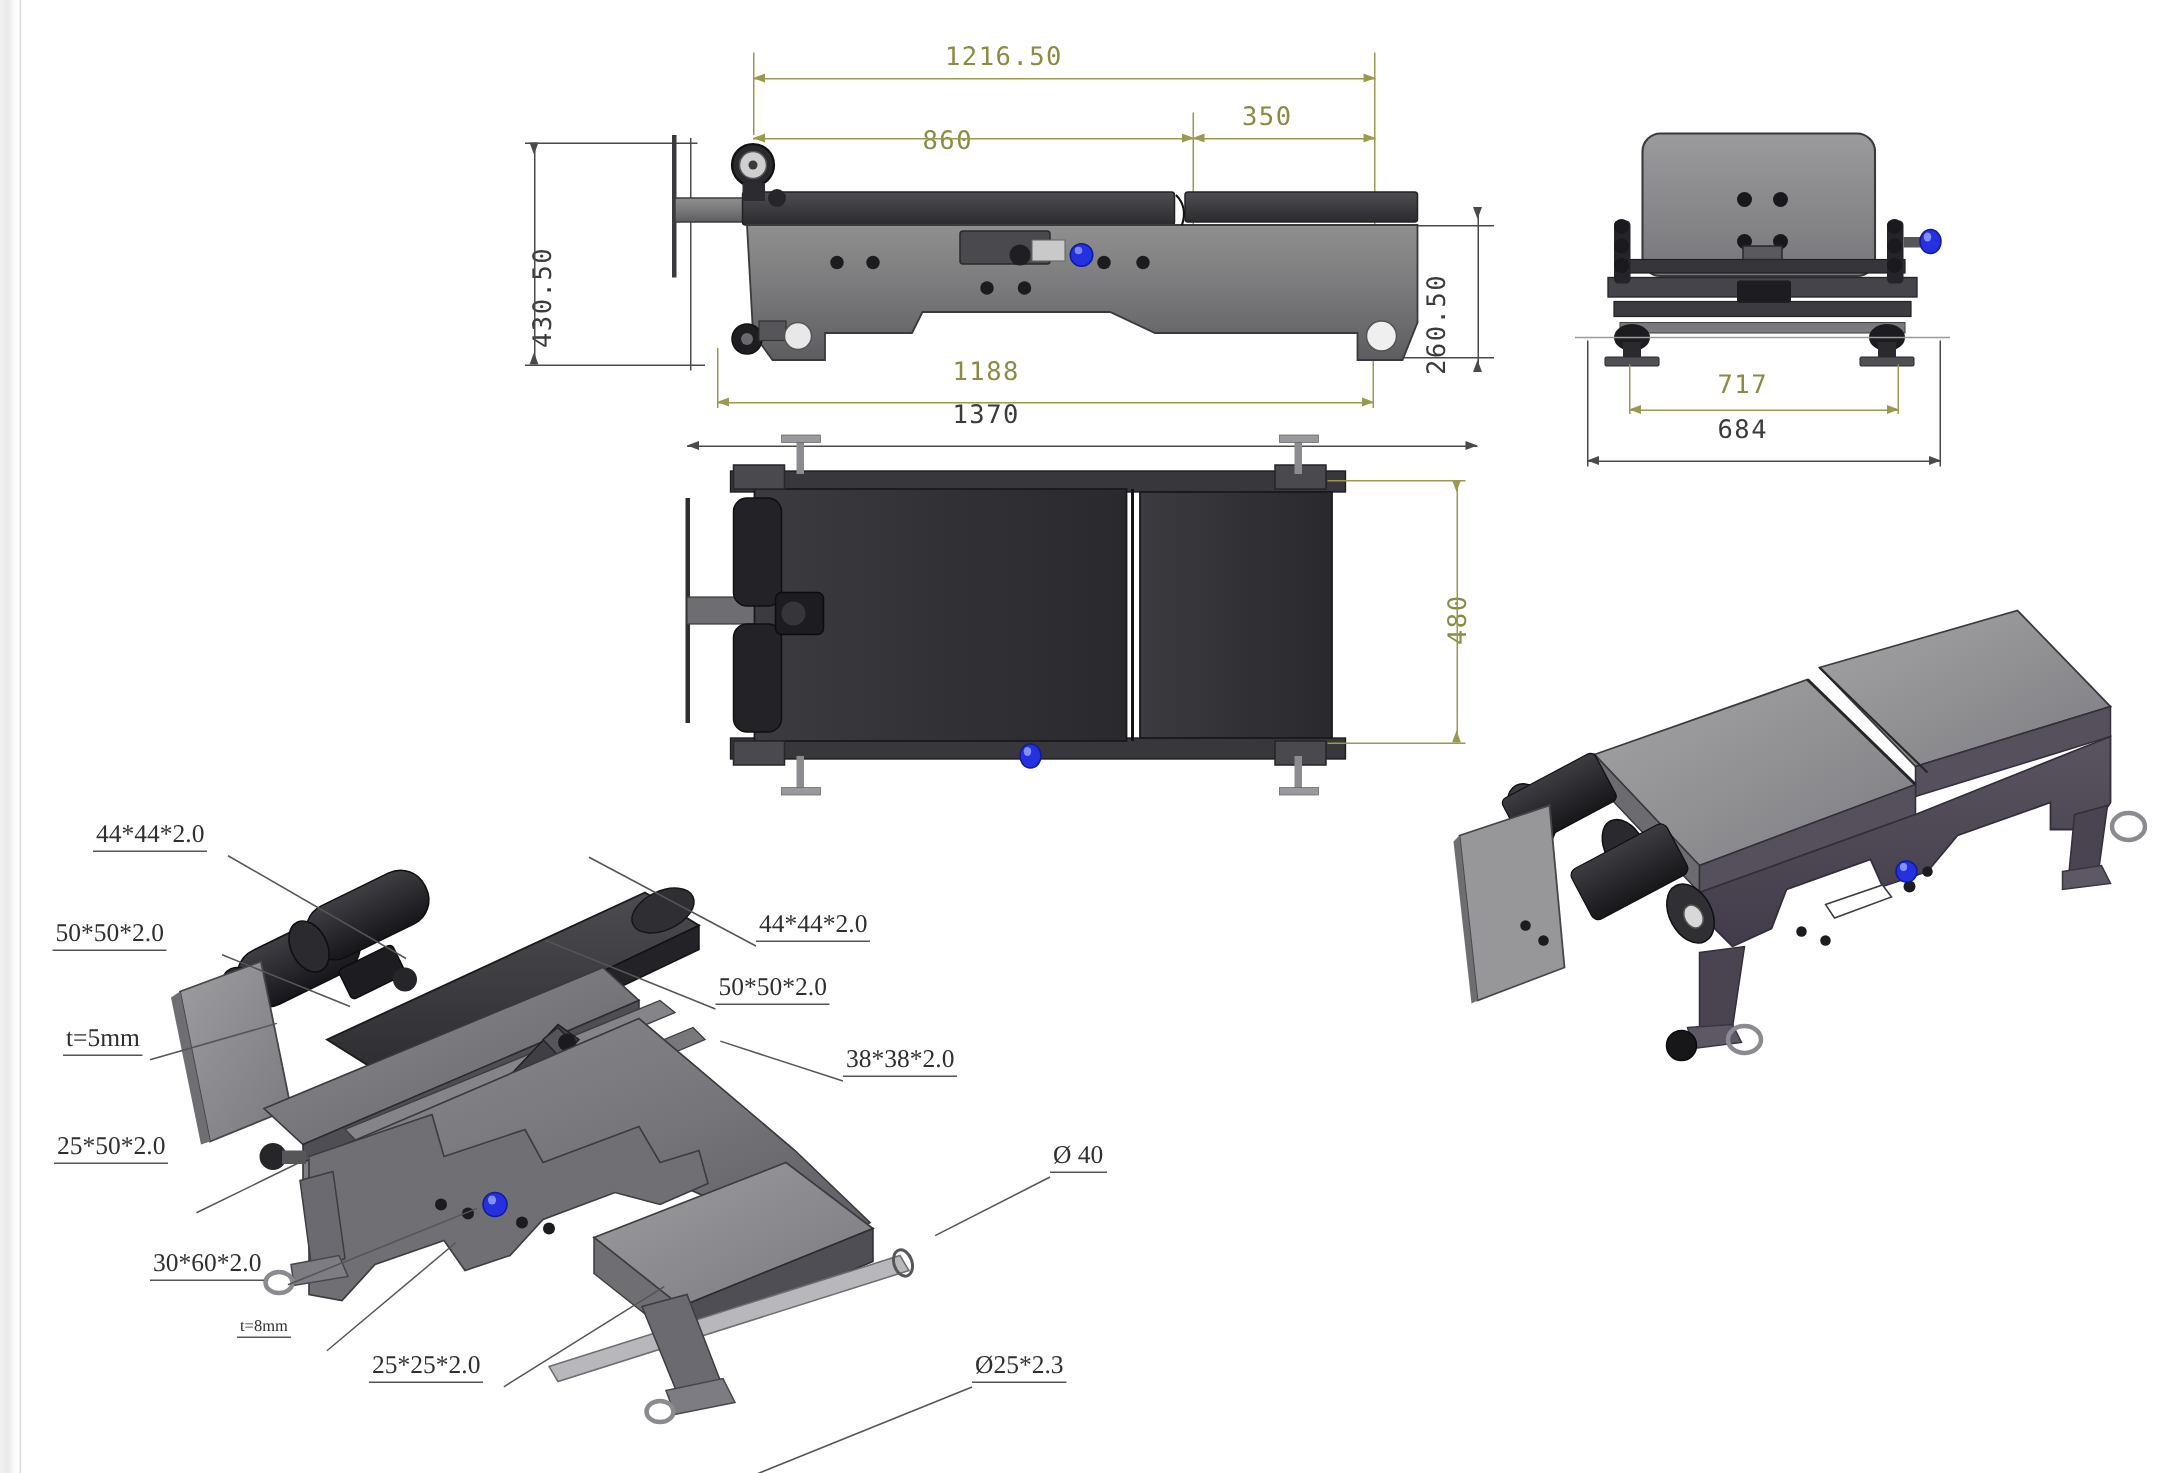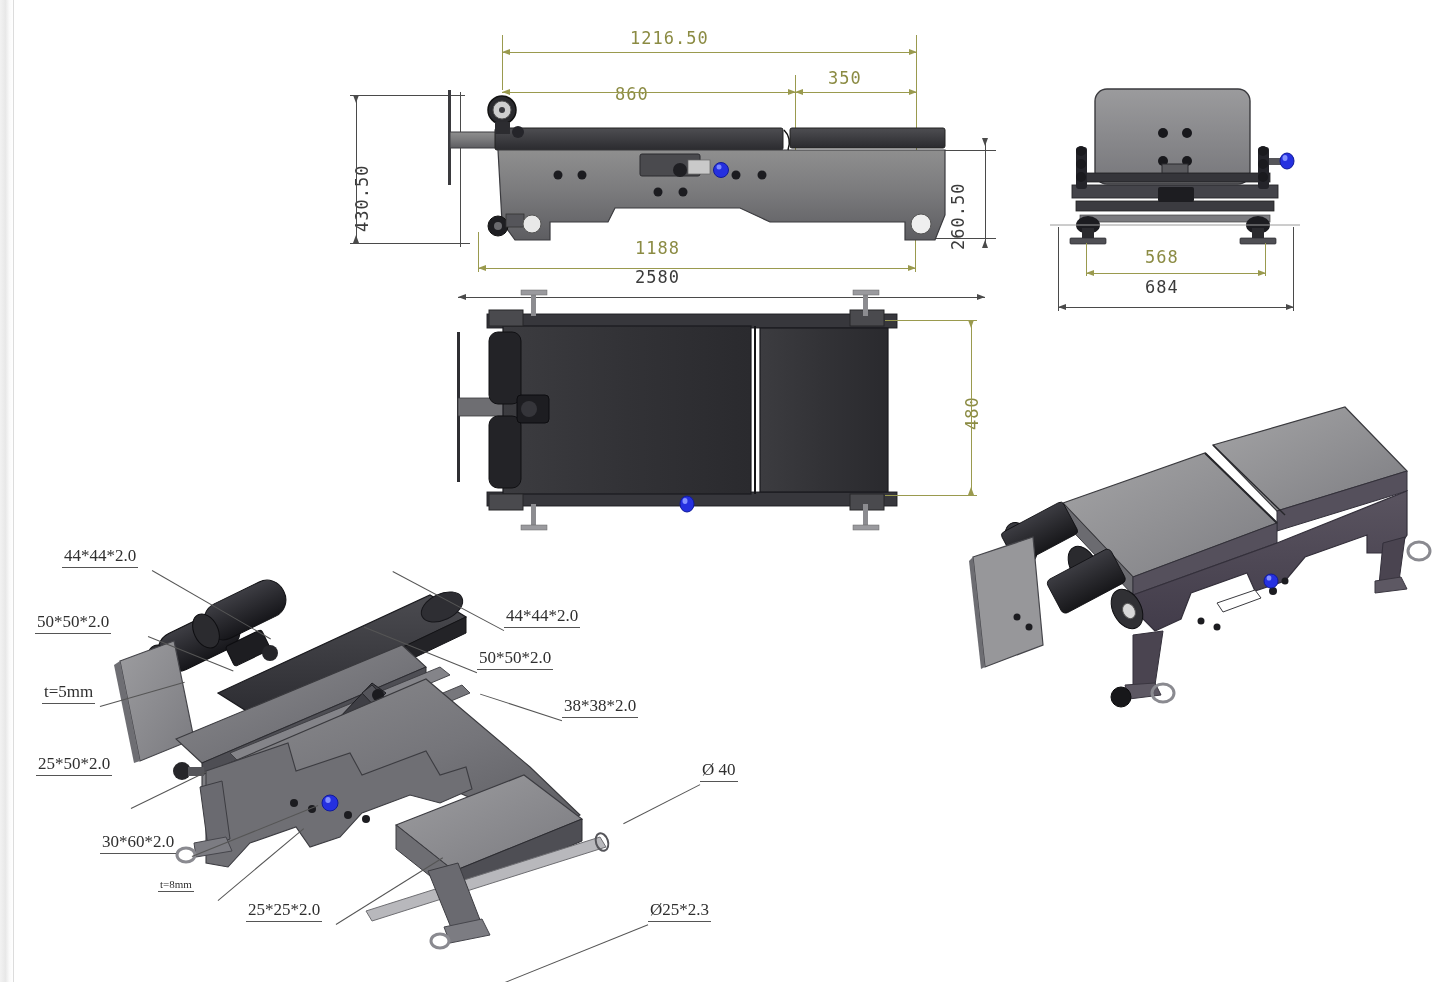--- a/index.html
+++ b/index.html
@@ -98,21 +98,21 @@
       <div class="hline ol-bg" style="left:138px;top:248px;width:438px;"></div>
       <div class="vline ol-bg" style="left:138px;top:212px;height:40px;"></div>
       <div class="vline ol-bg" style="left:575px;top:212px;height:40px;"></div>
       <div style="position:absolute;left:138px;top:245px;width:0;height:0;
         border-top:3.5px solid transparent;border-bottom:3.5px solid transparent;border-right:8px solid #9a9a4e;"></div>
       <div style="position:absolute;left:568px;top:245px;width:0;height:0;
         border-top:3.5px solid transparent;border-bottom:3.5px solid transparent;border-left:8px solid #9a9a4e;"></div>
     </div>
 
     <div>
-      <div class="dimtext dark" style="left:295px;top:247px;font-size:17px;">2580</div>
+      <div class="dimtext dark" style="left:295px;top:247px;font-size:17px;">1370</div>
       <div class="hline dk-bg" style="left:118px;top:277px;width:527px;"></div>
       <div style="position:absolute;left:118px;top:274px;width:0;height:0;
         border-top:3.5px solid transparent;border-bottom:3.5px solid transparent;border-right:8px solid #4a4a4a;"></div>
       <div style="position:absolute;left:637px;top:274px;width:0;height:0;
         border-top:3.5px solid transparent;border-bottom:3.5px solid transparent;border-left:8px solid #4a4a4a;"></div>
     </div>
 
     <svg style="position:absolute;left:100px;top:70px;" width="560" height="165" viewBox="0 0 560 165">
       <defs>
         <linearGradient id="sgMetal" x1="0" y1="0" x2="0" y2="1">
@@ -211,21 +211,21 @@
       <rect x="32" y="143" width="12" height="12" fill="#2a2a2e"></rect>
       <rect x="20" y="153" width="36" height="6" rx="1" fill="#4f4f54" stroke="#2a2a2e" stroke-width="0.7"></rect>
       <ellipse cx="208" cy="140" rx="12" ry="9" fill="#1c1c20"></ellipse>
       <rect x="202" y="143" width="12" height="12" fill="#2a2a2e"></rect>
       <rect x="190" y="153" width="36" height="6" rx="1" fill="#4f4f54" stroke="#2a2a2e" stroke-width="0.7"></rect>
 
       <line x1="0" y1="140" x2="250" y2="140" stroke="#9a9a9a" stroke-width="1"></line>
     </svg>
 
     <div>
-      <div class="dimtext olive" style="left:105px;top:162px;font-size:17px;">568</div>
+      <div class="dimtext olive" style="left:105px;top:162px;font-size:17px;">717</div>
       <div class="hline ol-bg" style="left:46px;top:188px;width:180px;"></div>
       <div class="vline ol-bg" style="left:46px;top:158px;height:33px;"></div>
       <div class="vline ol-bg" style="left:225px;top:158px;height:33px;"></div>
       <div style="position:absolute;left:46px;top:185px;width:0;height:0;
         border-top:3.5px solid transparent;border-bottom:3.5px solid transparent;border-right:8px solid #9a9a4e;"></div>
       <div style="position:absolute;left:218px;top:185px;width:0;height:0;
         border-top:3.5px solid transparent;border-bottom:3.5px solid transparent;border-left:8px solid #9a9a4e;"></div>
     </div>
 
     <div>

